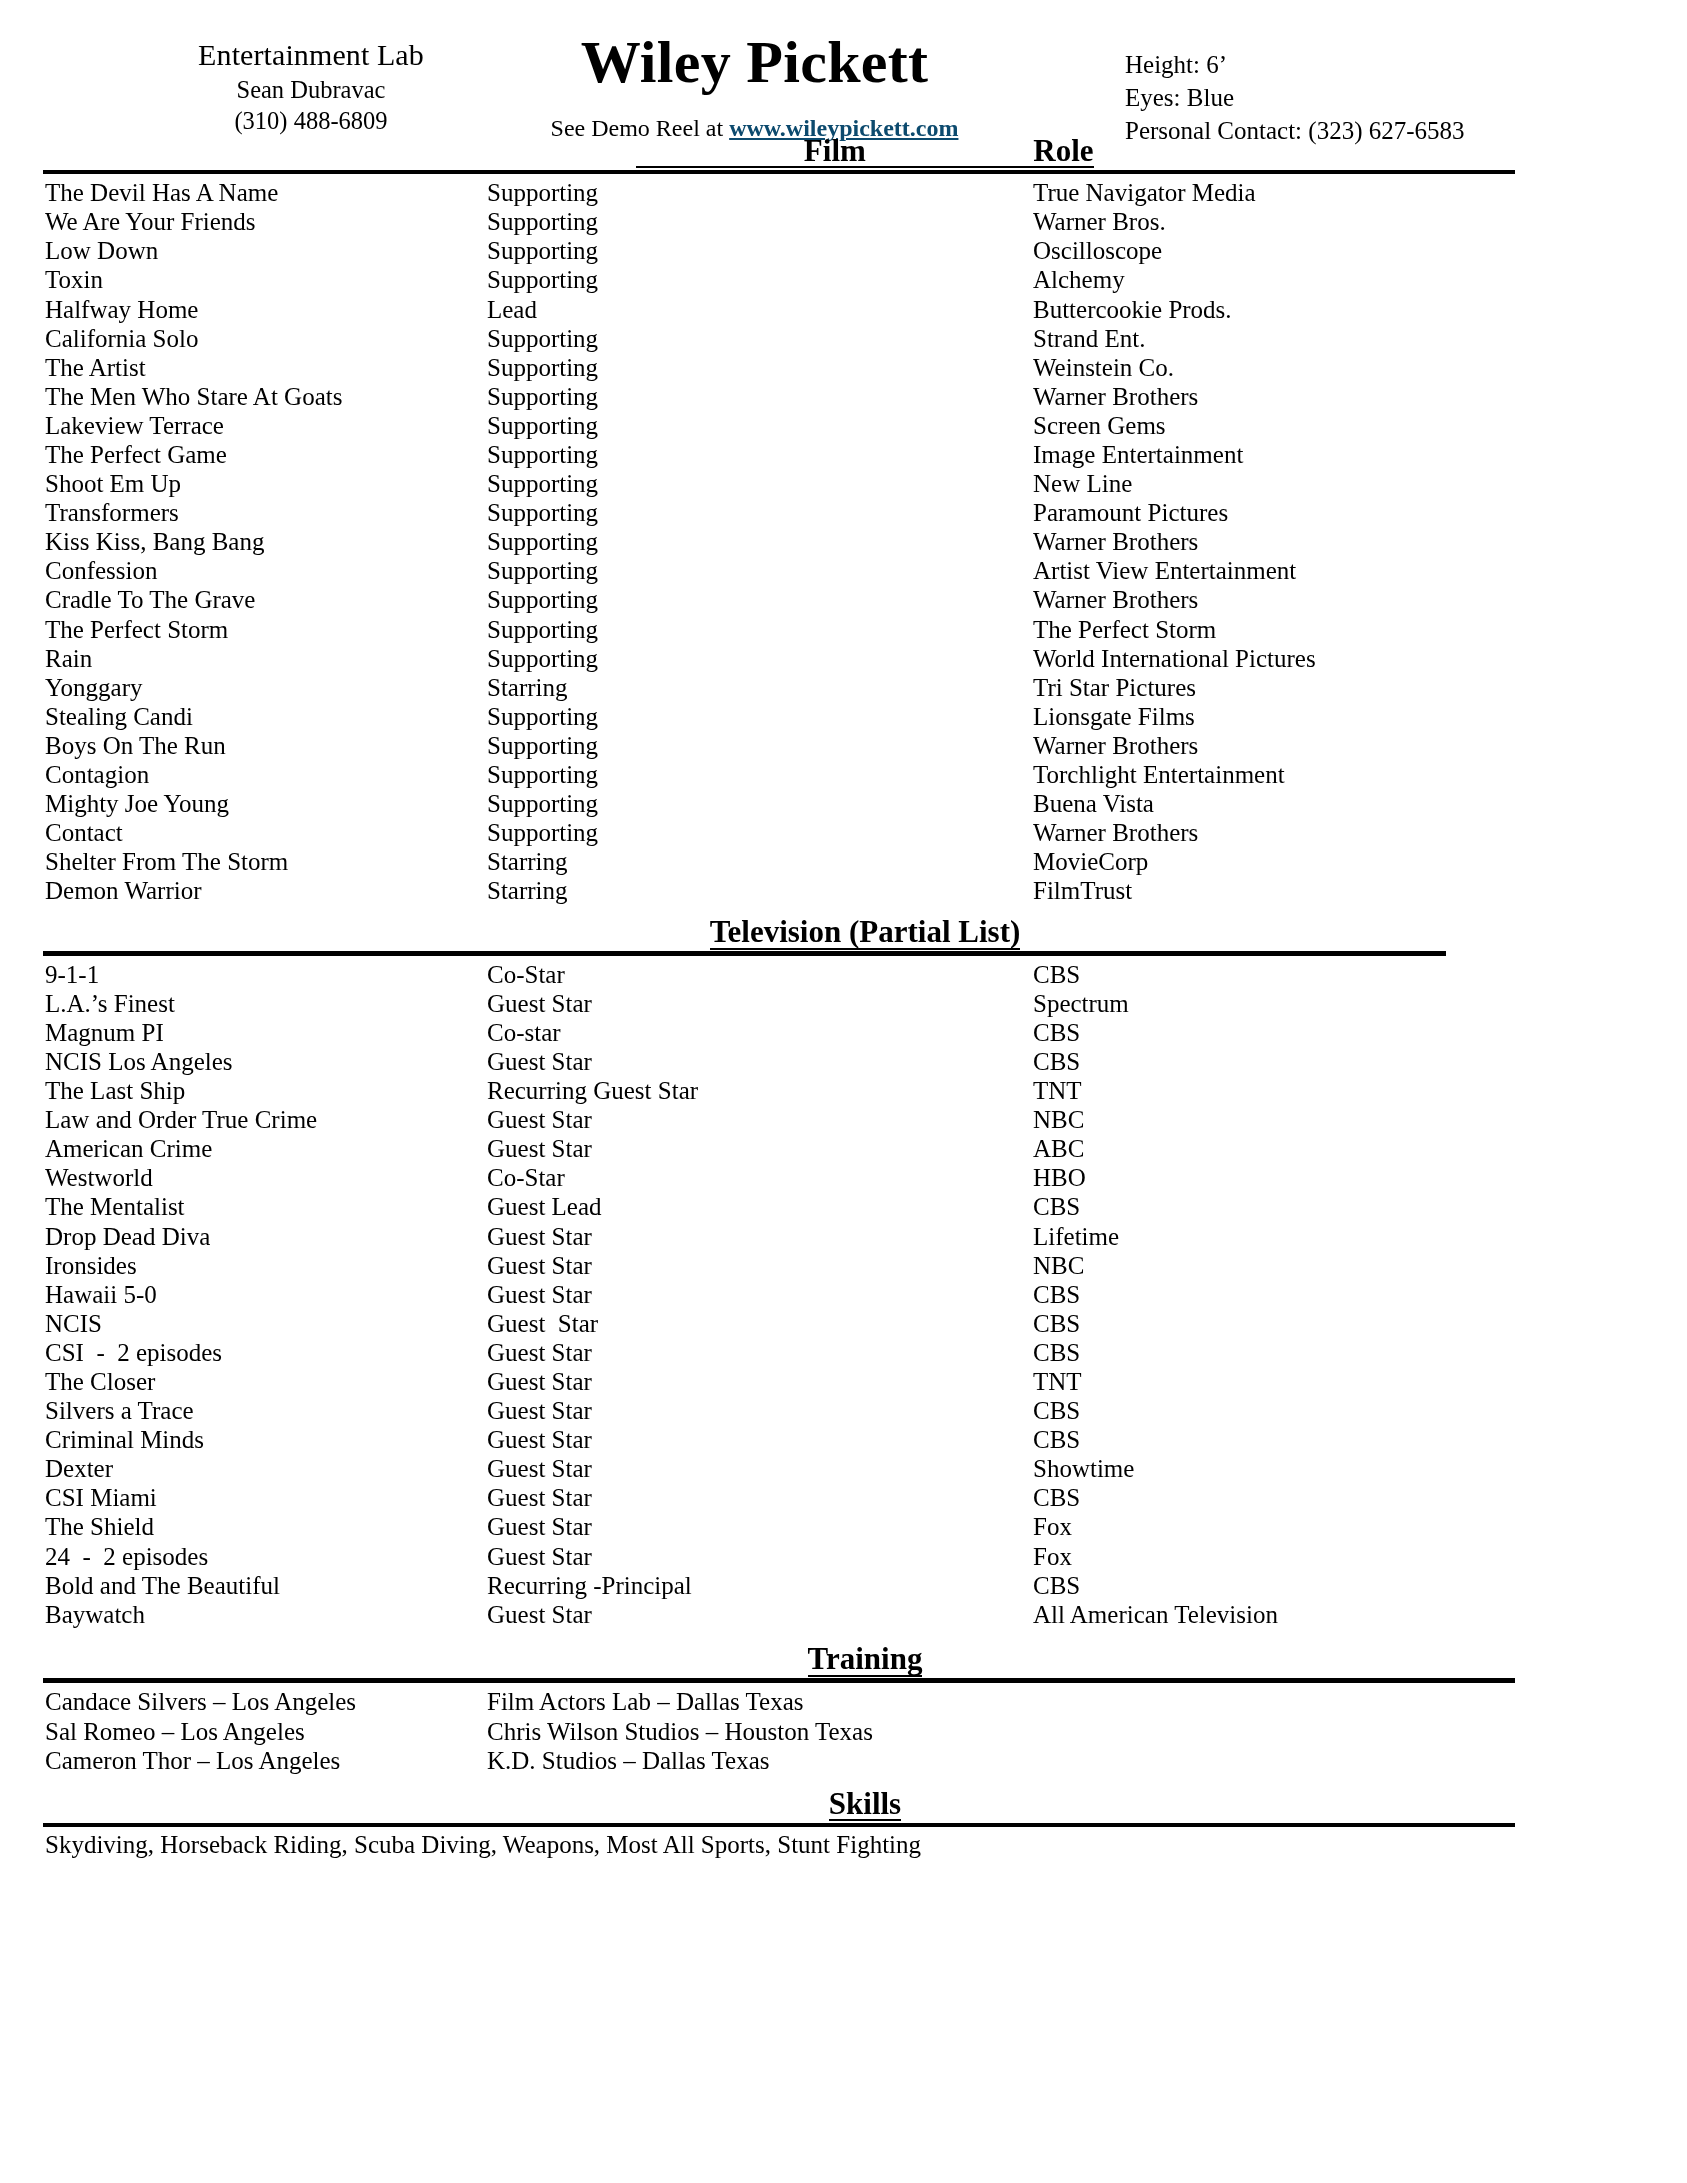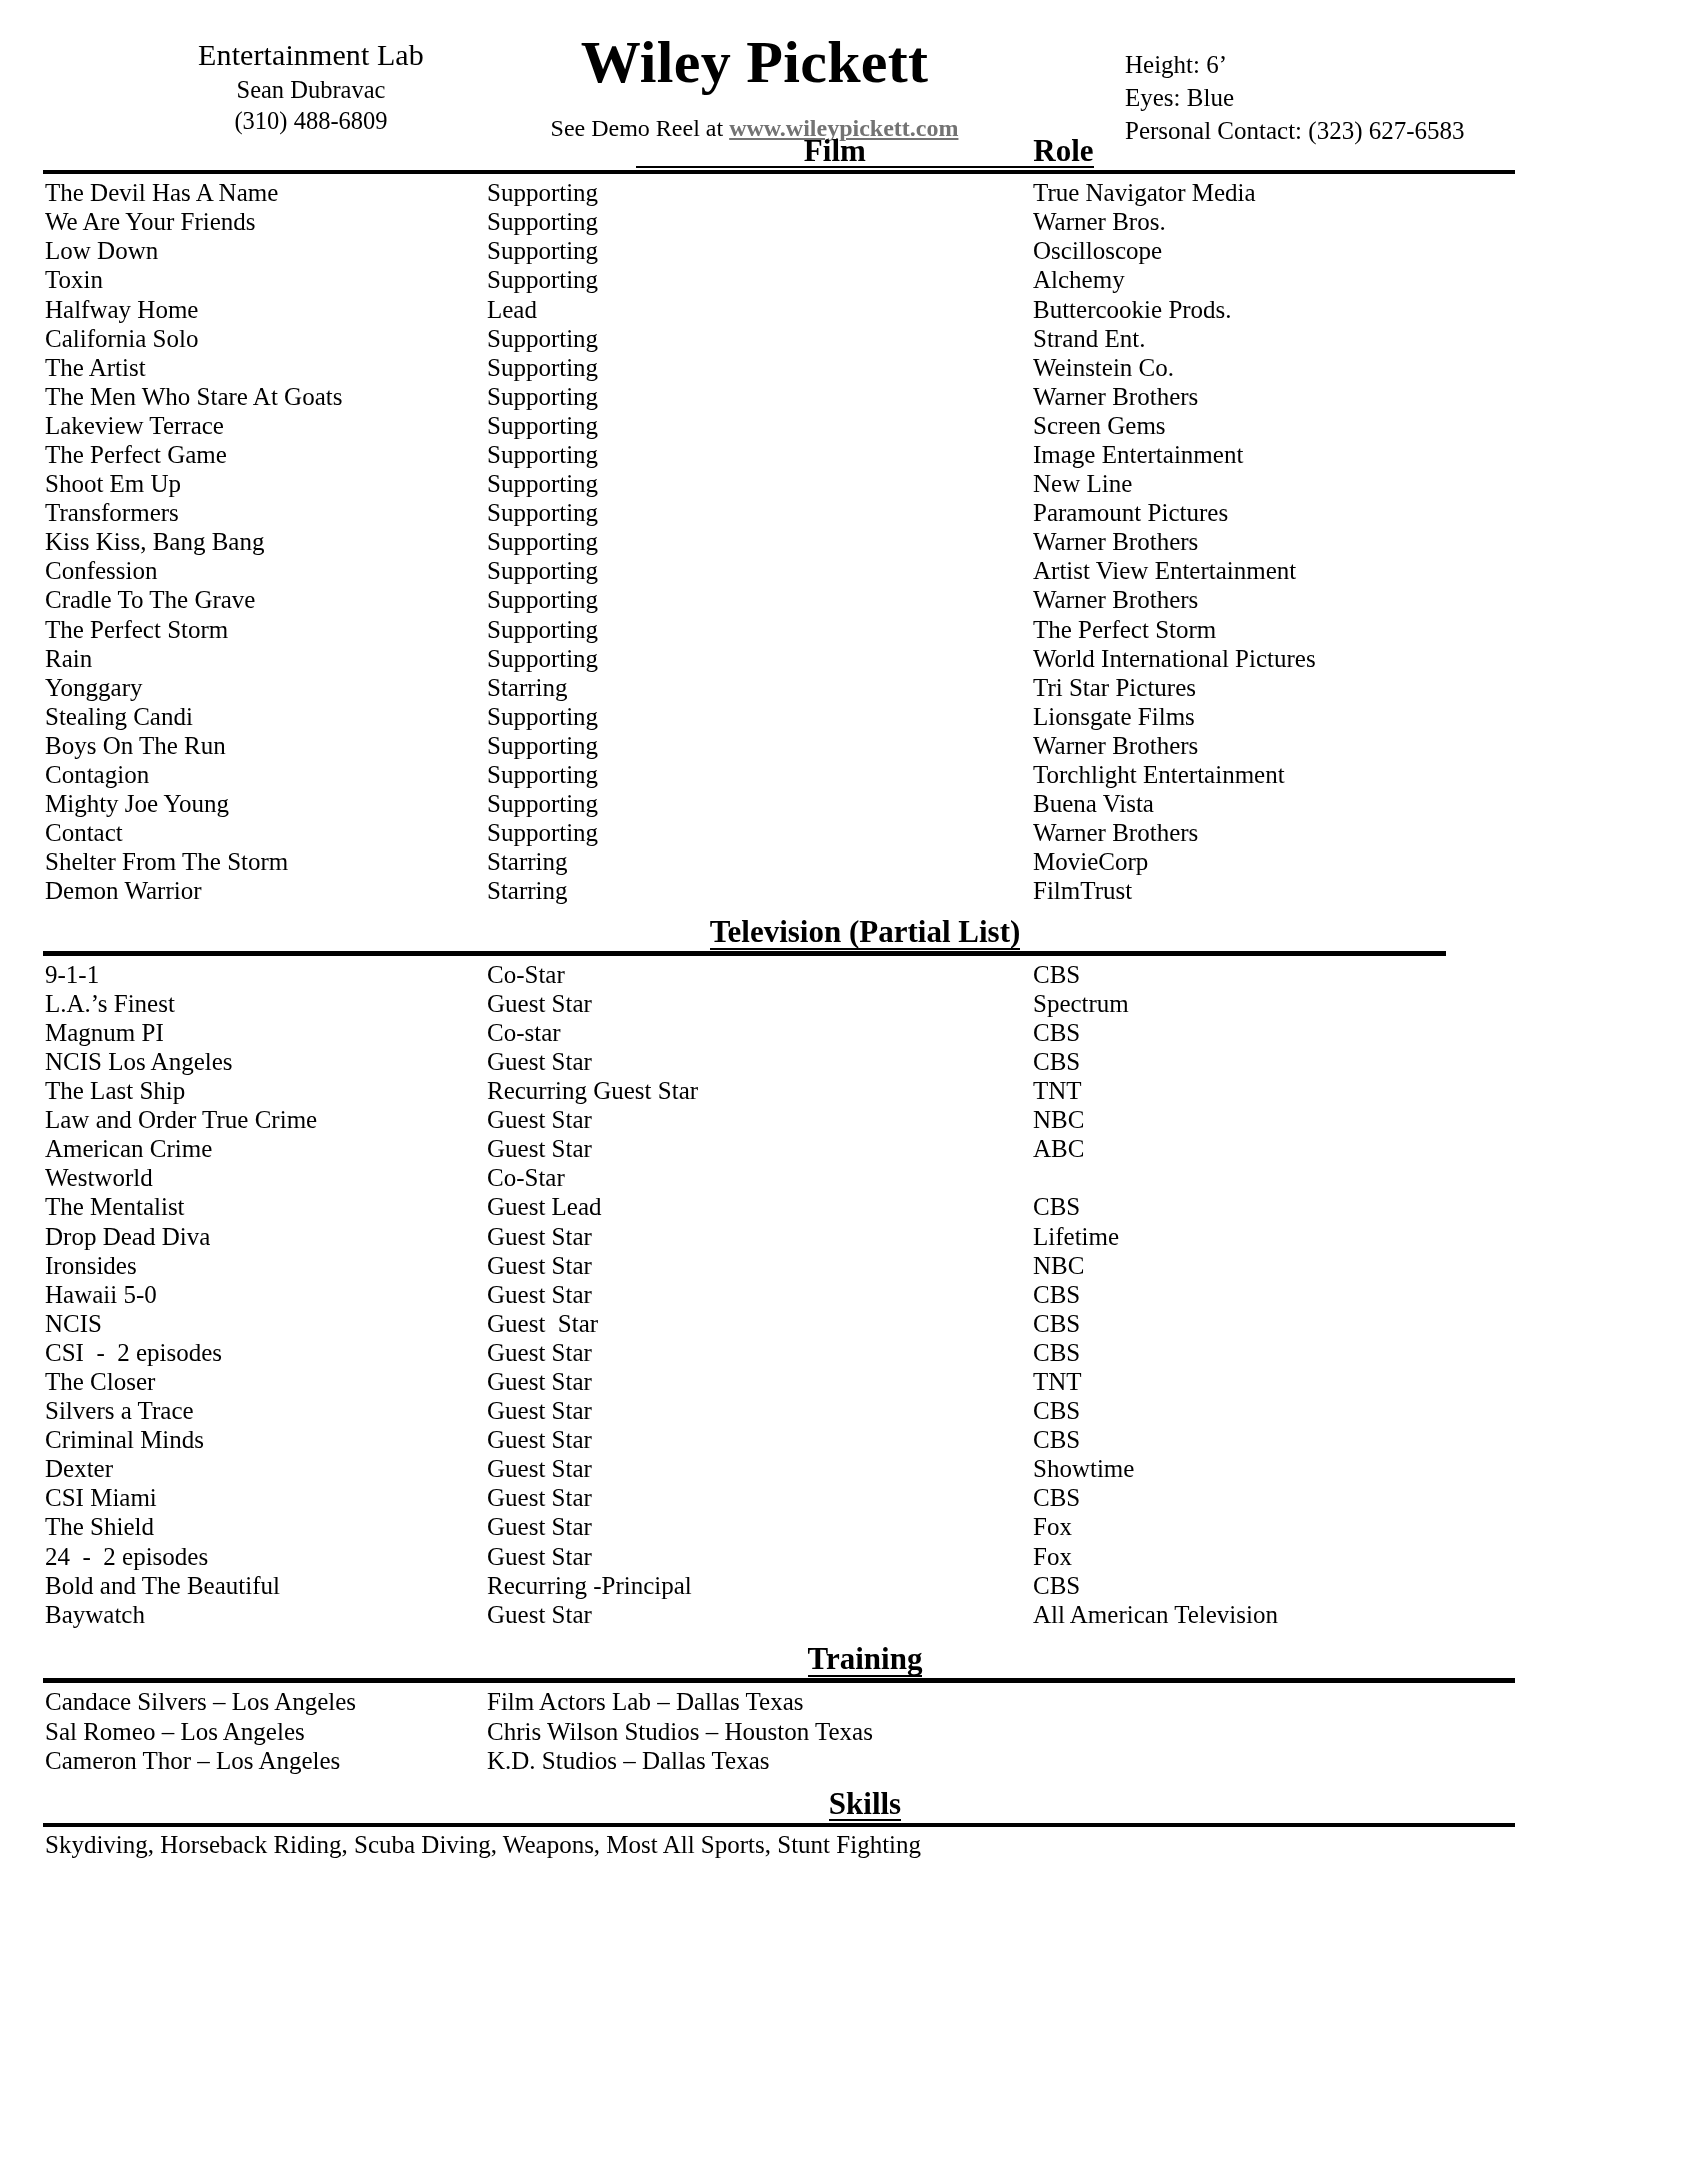--- a/index.html
+++ b/index.html
@@ -65,21 +65,21 @@
     line-height: 1.0;
     letter-spacing: 0.3px;
   }
   .hdr-center .reel {
     font-size: 24px;
     margin-top: 22.5px;
     line-height: 1.1;
     white-space: nowrap;
   }
   .hdr-center .reel a {
-    color: #737373;
+    color: #0c4a6e;
     text-decoration: underline;
     font-weight: bold;
   }
 
   .hdr-right {
     position: absolute;
     left: 1125px;
     top: 48px;
     width: 543px;
     text-align: left;
@@ -218,21 +218,21 @@
   <div class="rule tv"></div>
 
   <div class="rows" id="tv-rows">
       <div class="row"><div class="c-title">9-1-1</div><div class="c-role">Co-Star</div><div class="c-studio">CBS</div></div>
       <div class="row"><div class="c-title">L.A.’s Finest</div><div class="c-role">Guest Star</div><div class="c-studio">Spectrum</div></div>
       <div class="row"><div class="c-title">Magnum PI</div><div class="c-role">Co-star</div><div class="c-studio">CBS</div></div>
       <div class="row"><div class="c-title">NCIS Los Angeles</div><div class="c-role">Guest Star</div><div class="c-studio">CBS</div></div>
       <div class="row"><div class="c-title">The Last Ship</div><div class="c-role">Recurring Guest Star</div><div class="c-studio">TNT</div></div>
       <div class="row"><div class="c-title">Law and Order True Crime</div><div class="c-role">Guest Star</div><div class="c-studio">NBC</div></div>
       <div class="row"><div class="c-title">American Crime</div><div class="c-role">Guest Star</div><div class="c-studio">ABC</div></div>
-      <div class="row"><div class="c-title">Westworld</div><div class="c-role">Co-Star</div></div>
+      <div class="row"><div class="c-title">Westworld</div><div class="c-role">Co-Star</div><div class="c-studio">HBO</div></div>
       <div class="row"><div class="c-title">The Mentalist</div><div class="c-role">Guest Lead</div><div class="c-studio">CBS</div></div>
       <div class="row"><div class="c-title">Drop Dead Diva</div><div class="c-role">Guest Star</div><div class="c-studio">Lifetime</div></div>
       <div class="row"><div class="c-title">Ironsides</div><div class="c-role">Guest Star</div><div class="c-studio">NBC</div></div>
       <div class="row"><div class="c-title">Hawaii 5-0</div><div class="c-role">Guest Star</div><div class="c-studio">CBS</div></div>
       <div class="row"><div class="c-title">NCIS</div><div class="c-role">Guest  Star</div><div class="c-studio">CBS</div></div>
       <div class="row"><div class="c-title">CSI  -  2 episodes</div><div class="c-role">Guest Star</div><div class="c-studio">CBS</div></div>
       <div class="row"><div class="c-title">The Closer</div><div class="c-role">Guest Star</div><div class="c-studio">TNT</div></div>
       <div class="row"><div class="c-title">Silvers a Trace</div><div class="c-role">Guest Star</div><div class="c-studio">CBS</div></div>
       <div class="row"><div class="c-title">Criminal Minds</div><div class="c-role">Guest Star</div><div class="c-studio">CBS</div></div>
       <div class="row"><div class="c-title">Dexter</div><div class="c-role">Guest Star</div><div class="c-studio">Showtime</div></div>

